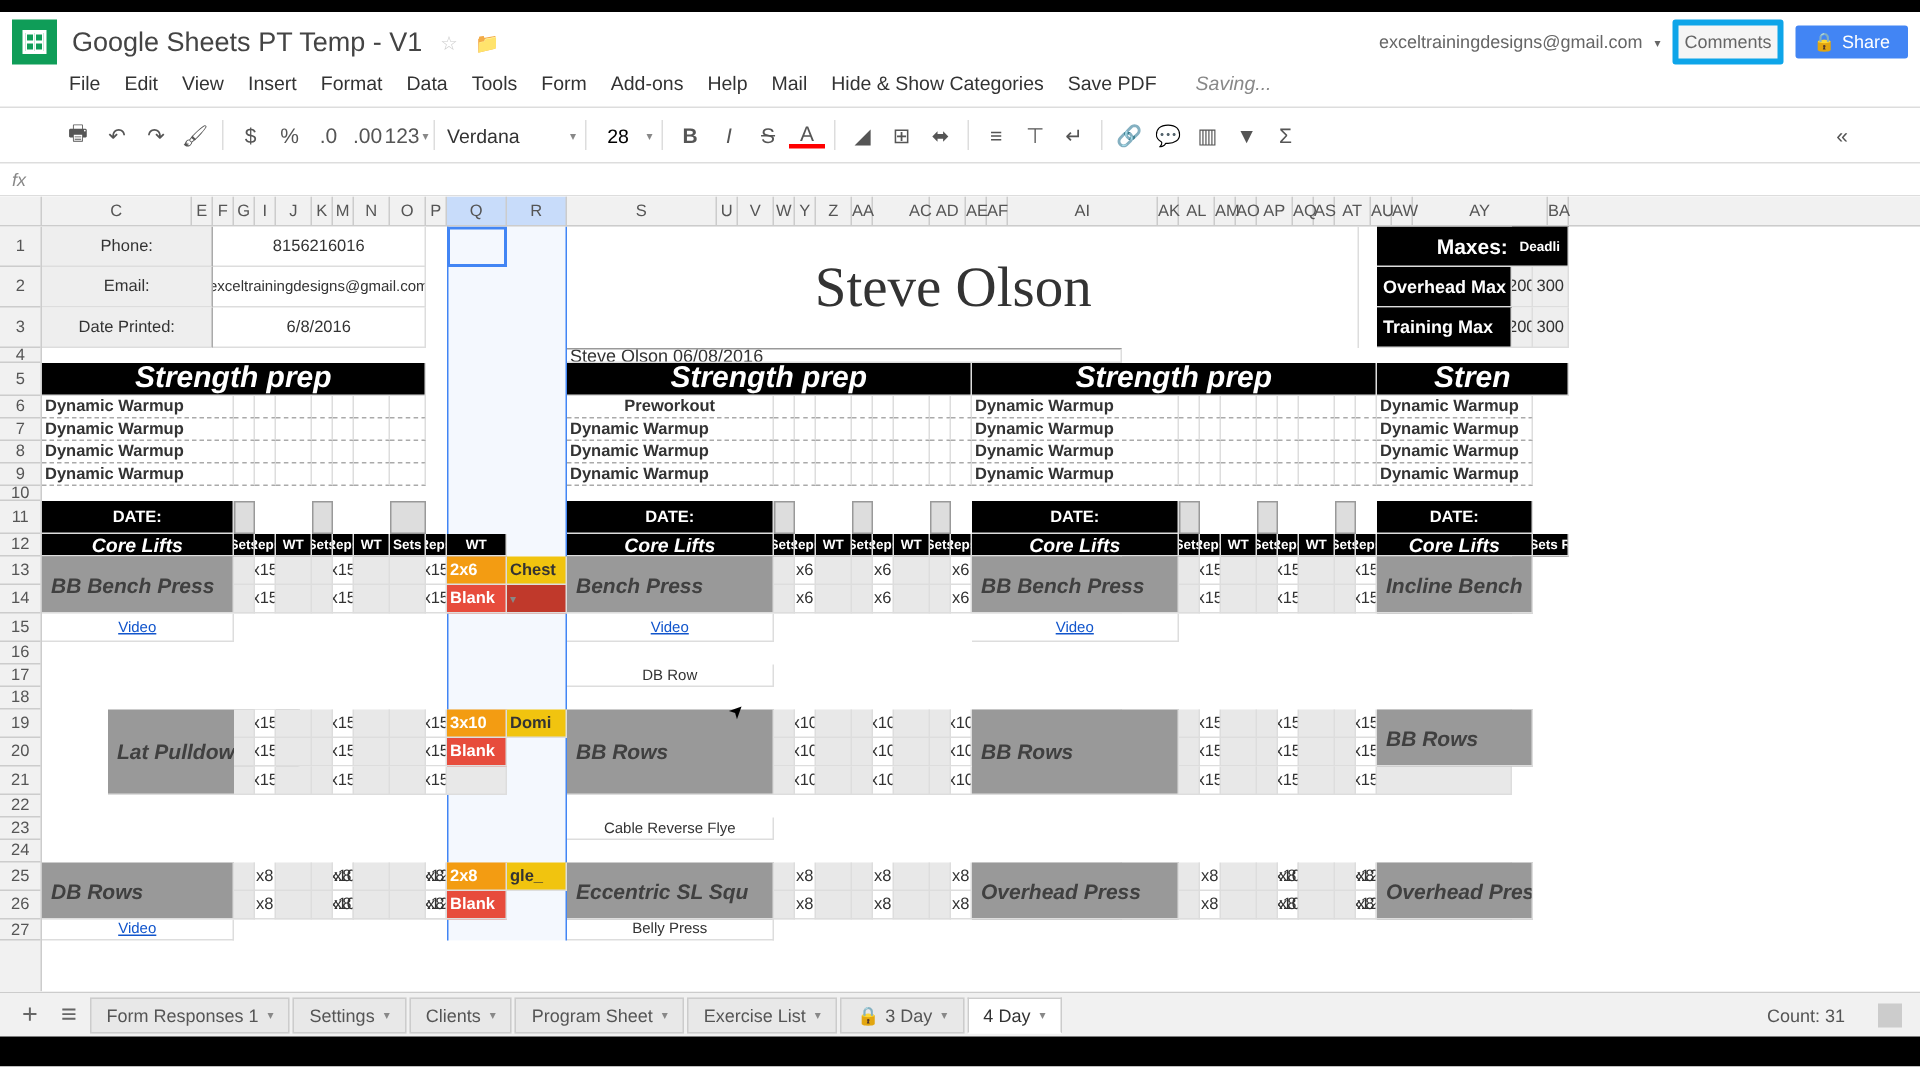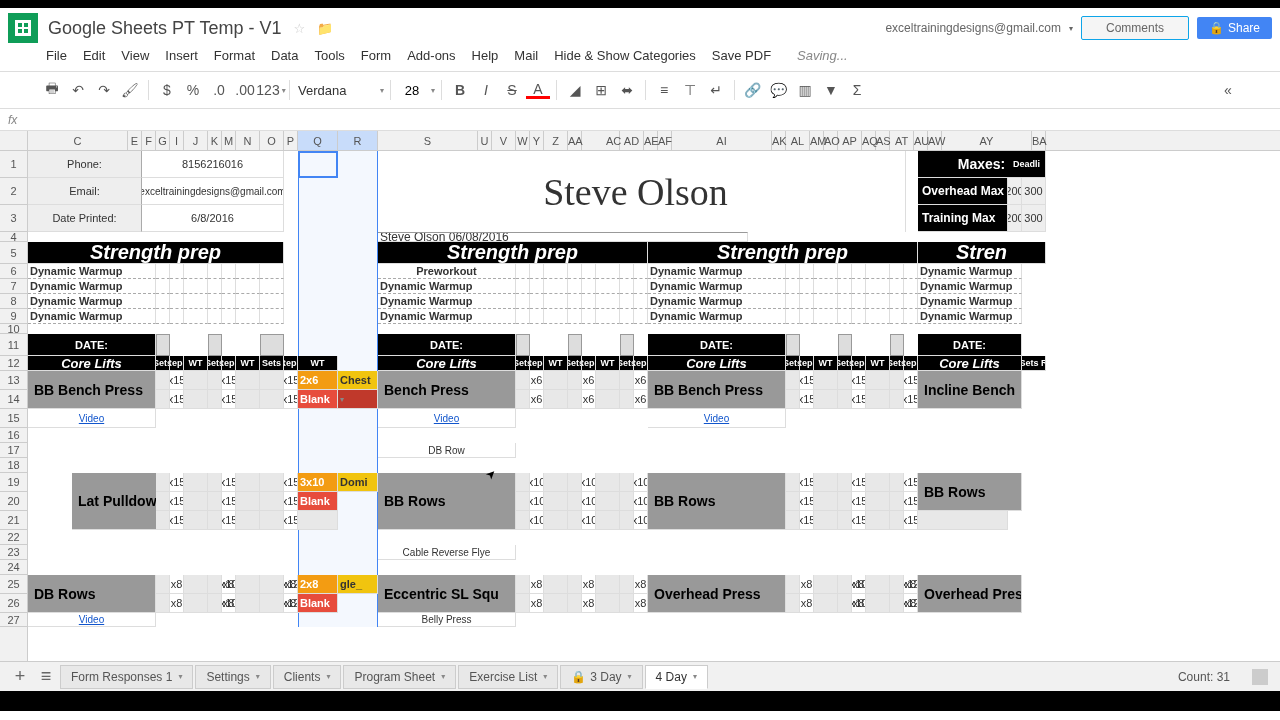--- a/index.html
+++ b/index.html
@@ -4,21 +4,21 @@
 <style>
 * { box-sizing: border-box; margin: 0; padding: 0; }
 body { font-family: Arial, sans-serif; font-size: 13px; background: #fff; color: #333; overflow: hidden; }
 .topbar-black { height: 8px; background: #000; }
 .header { display: flex; align-items: center; padding: 6px 8px 2px 8px; height: 36px; }
 .logo { width: 30px; height: 30px; background: #0f9d58; margin-right: 10px; display: flex; align-items: center; justify-content: center; }
 .logo-inner { width: 16px; height: 16px; border: 2px solid #fff; display: grid; grid-template-columns: 1fr 1fr; grid-template-rows: 1fr 1fr; }
 .logo-inner div { border: 0.5px solid #fff; }
 .doc-title { font-size: 18px; color: #444; }
 .header-right { margin-left: auto; display: flex; align-items: center; gap: 8px; font-size: 12px; color: #666; }
-.btn-comments { border: 1px solid #0ea5e9; padding: 4px 24px; background: #f5f5f5; border-radius: 2px; font-size: 12px; }
+.btn-comments { border: 4px solid #0ea5e9; padding: 4px 4px; background: #f5f5f5; border-radius: 2px; font-size: 12px; }
 .btn-share { background: #4285f4; color: #fff; padding: 4px 12px; border-radius: 2px; font-size: 12px; display: flex; align-items: center; gap: 4px; }
 .menubar { display: flex; gap: 4px; padding: 2px 40px 6px 40px; font-size: 13px; color: #333; align-items: center; }
 .menubar span { padding: 2px 6px; cursor: pointer; }
 .saving { color: #888; font-style: italic; margin-left: 10px; }
 .toolbar { display: flex; align-items: center; gap: 2px; padding: 4px 40px; border-top: 1px solid #ddd; border-bottom: 1px solid #ddd; height: 38px; }
 .tool { width: 24px; height: 24px; display: flex; align-items: center; justify-content: center; color: #555; font-size: 14px; cursor: pointer; }
 .tool-sep { width: 1px; height: 20px; background: #ddd; margin: 0 4px; }
 .font-select { border: none; width: 80px; font-size: 13px; color: #333; padding: 2px; }
 .size-select { border: none; width: 30px; font-size: 13px; text-align: center; }
 .fx-bar { display: flex; align-items: center; border-bottom: 1px solid #ddd; height: 22px; padding: 0 8px; font-size: 12px; color: #888; font-style: italic; }
@@ -27,21 +27,21 @@
 .rowh { width: 28px; border-right: 1px solid #ccc; }
 .colh { border-right: 1px solid #ccc; text-align: center; line-height: 20px; flex-shrink: 0; position: relative; }
 .colh.sel { background: #c8dcfa; }
 .grid-body { display: flex; height: 510px; overflow: hidden; }
 .row-labels { width: 28px; background: #f1f1f1; border-right: 1px solid #ccc; }
 .rowlbl { height: 19px; border-bottom: 1px solid #ccc; text-align: center; font-size: 11px; color: #555; line-height: 19px; }
 .grid-content { position: relative; flex: 1; overflow: hidden; }
 .cell { position: absolute; border-right: 1px solid #ddd; border-bottom: 1px solid #ddd; font-size: 11px; display: flex; align-items: center; padding: 0 2px; overflow: hidden; white-space: nowrap; }
 .black-hdr { background: #000; color: #fff; font-weight: bold; justify-content: center; font-style: italic; font-size: 20px; }
 .black-small { background: #000; color: #fff; font-weight: bold; justify-content: center; font-size: 12px; }
-.grey-ex { background: #999; color: #000000; font-weight: bold; padding-left: 6px; font-size: 14px; }
+.grey-ex { background: #999; color: #404040; font-weight: bold; font-style: italic; padding-left: 6px; font-size: 14px; }
 .grey-cell { background: #e8e8e8; }
 .link { color: #15c; text-decoration: underline; font-size: 10px; }
 .red-tag { background: #e74c3c; color: #fff; font-size: 10px; padding: 0 2px; }
 .orange-tag { background: #f39c12; color: #fff; font-size: 10px; padding: 0 2px; }
 .yellow-tag { background: #f1c40f; color: #333; font-size: 10px; padding: 0 2px; }
 .title-name { font-size: 38px; font-family: Georgia, serif; }
 .tabs { display: flex; align-items: center; height: 30px; border-top: 1px solid #ccc; background: #f1f1f1; padding: 0 8px; gap: 2px; font-size: 12px; }
 .tab-btn { padding: 4px 10px; border: 1px solid #ccc; background: #e8e8e8; color: #555; display: flex; align-items: center; gap: 4px; cursor: pointer; }
 .tab-btn.active { background: #fff; color: #333; border-bottom: 1px solid #fff; }
 .tab-add { width: 24px; text-align: center; font-size: 18px; color: #666; cursor: pointer; }

